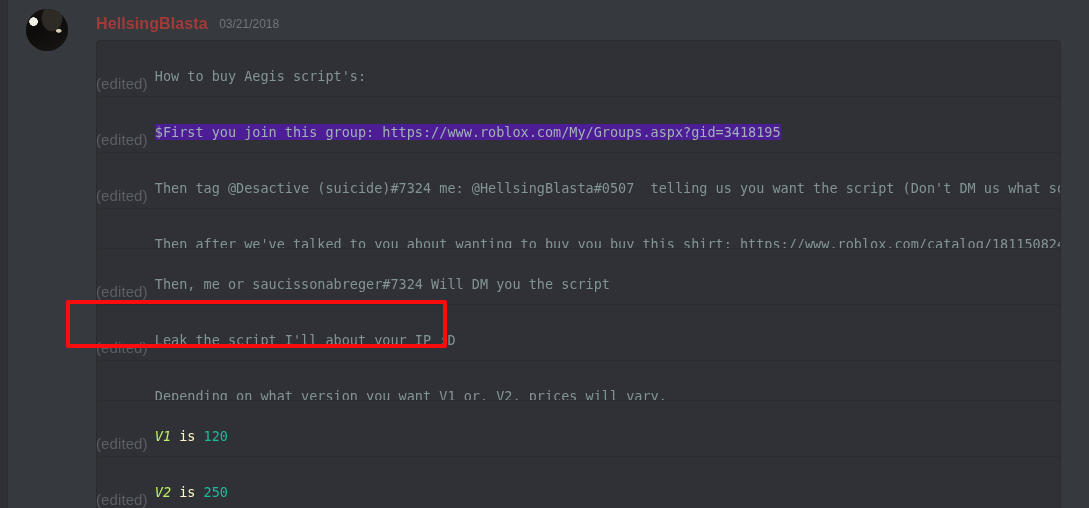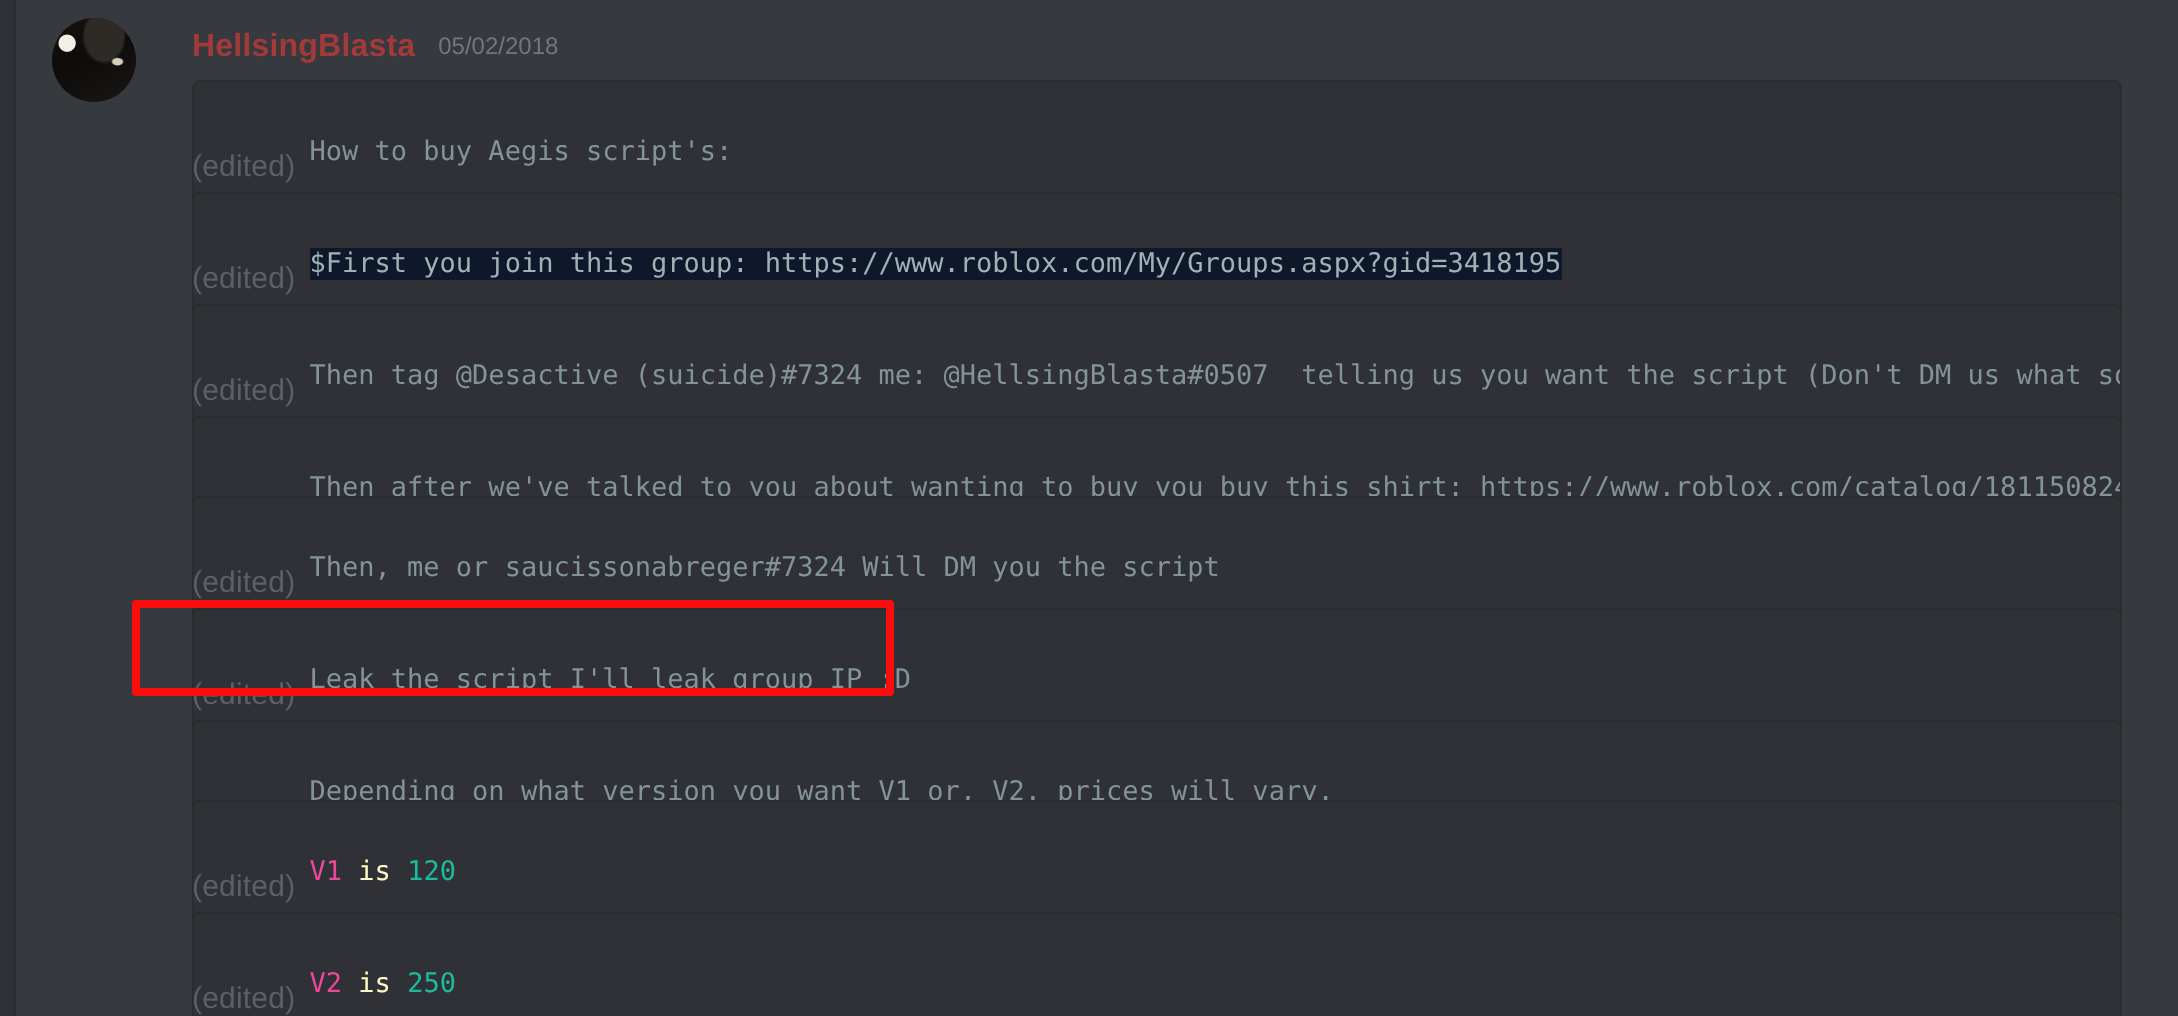--- a/index.html
+++ b/index.html
@@ -91,24 +91,24 @@
     border-radius: 4px;
     color: #839496;
     font-family: "DejaVu Sans Mono", "Liberation Mono", monospace;
     font-size: 13.5px;
     line-height: 16px;
     padding: 11px 22px 11px 9px;
     white-space: pre;
     overflow: hidden;
   }
   .codebox.highlight-line .hl {
-    background: #0f172a;
+    background: #4c1d95;
     color: #9fb3b5;
   }
-  .tok-red { color: #ec4899; }
+  .tok-red { color: #bef264; font-style: italic; }
   .tok-teal { color: #1abc9c; }
   .tok-plain { color: #fef9c3; }
 
   .edited {
     position: absolute;
     left: 88px;
     color: #5b5f66;
     font-size: 15px;
     line-height: 12px;
     letter-spacing: 0.1px;
@@ -131,21 +131,21 @@
   <div class="left-rail-edge"></div>
 
   <div class="message-group">
 
     <div class="avatar">
       <div class="photo"></div>
     </div>
 
     <div class="msg-header">
       <span class="username">HellsingBlasta</span>
-      <span class="timestamp">05/02/2018</span>
+      <span class="timestamp">03/21/2018</span>
     </div>
 
     <div class="codebox" style="top:40px;">
       <span>How to buy Aegis script's:</span>
     </div>
     <div class="edited" style="top:78px;">(edited)</div>
 
     <div class="codebox highlight-line" style="top:96px;">
       <span class="hl">$First you join this group: https://www.roblox.com/My/Groups.aspx?gid=3418195</span>
     </div>
@@ -159,21 +159,21 @@
     <div class="codebox" style="top:208px;">
       <span>Then after we've talked to you about wanting to buy you buy this shirt: https://www.roblox.com/catalog/1811508240/Aegis</span>
     </div>
 
     <div class="codebox" style="top:248px;">
       <span>Then, me or saucissonabreger#7324 Will DM you the script</span>
     </div>
     <div class="edited" style="top:286px;">(edited)</div>
 
     <div class="codebox" style="top:304px;">
-      <span>Leak the script I'll leak group IP :D</span>
+      <span>Leak the script I'll about your IP :D</span>
     </div>
     <div class="edited" style="top:342px;">(edited)</div>
 
     <div class="codebox" style="top:360px;">
       <span>Depending on what version you want V1 or, V2. prices will vary.</span>
     </div>
 
     <div class="codebox" style="top:400px;">
       <span class="tok-red">V1</span><span class="tok-plain"> is </span><span class="tok-teal">120</span>
     </div>

